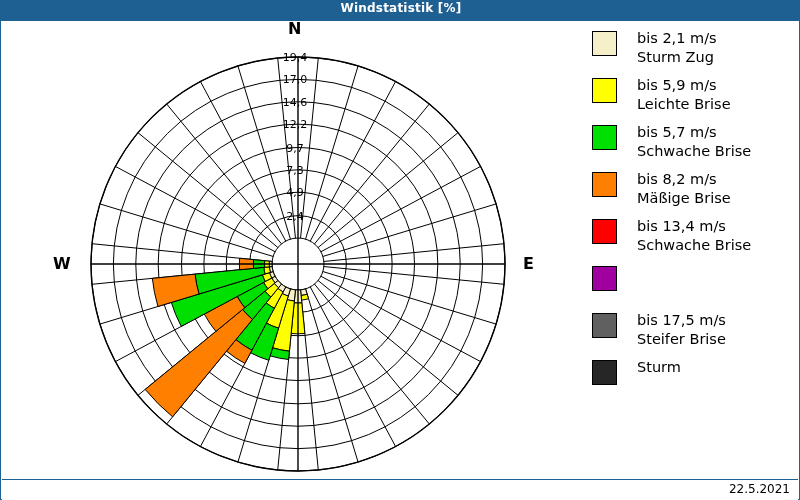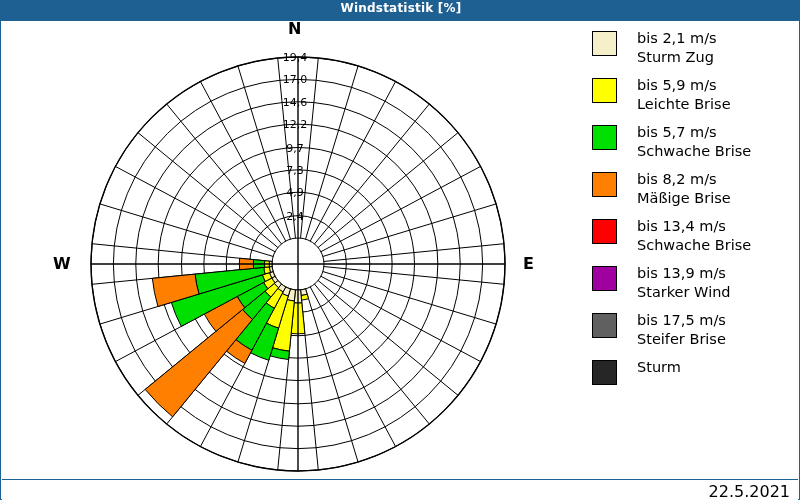--- a/index.html
+++ b/index.html
@@ -86,21 +86,21 @@
     top: 478px;
     width: 796px;
     height: 21px;
     background: #ffffff;
     border-top: 1px solid #1f6093;
   }
   #datestamp {
     position: absolute;
     right: 8px;
     top: 2px;
-    font-size: 16px;
+    font-size: 12px;
     color: #000000;
   }
   .compass-label {
     position: absolute;
     font-size: 16px;
     font-weight: bold;
     color: #000000;
   }
   .tick-label {
     font-size: 11px;
@@ -252,24 +252,20 @@
         </div>
         <div class="legend-row">
           <div class="swatch" style="background: rgb(255, 0, 0);"></div>
           <div class="legend-text">
             <div>bis 13,4 m/s</div>
             <div>Schwache Brise</div>
           </div>
         </div>
         <div class="legend-row">
           <div class="swatch" style="background: rgb(160, 0, 160);"></div>
-          <div class="legend-text">
-            <div>bis 13,9 m/s</div>
-            <div>Starker Wind</div>
-          </div>
         </div>
         <div class="legend-row">
           <div class="swatch" style="background: rgb(96, 96, 96);"></div>
           <div class="legend-text">
             <div>bis 17,5 m/s</div>
             <div>Steifer Brise</div>
           </div>
         </div>
         <div class="legend-row">
           <div class="swatch" style="background: rgb(38, 38, 38);"></div>

